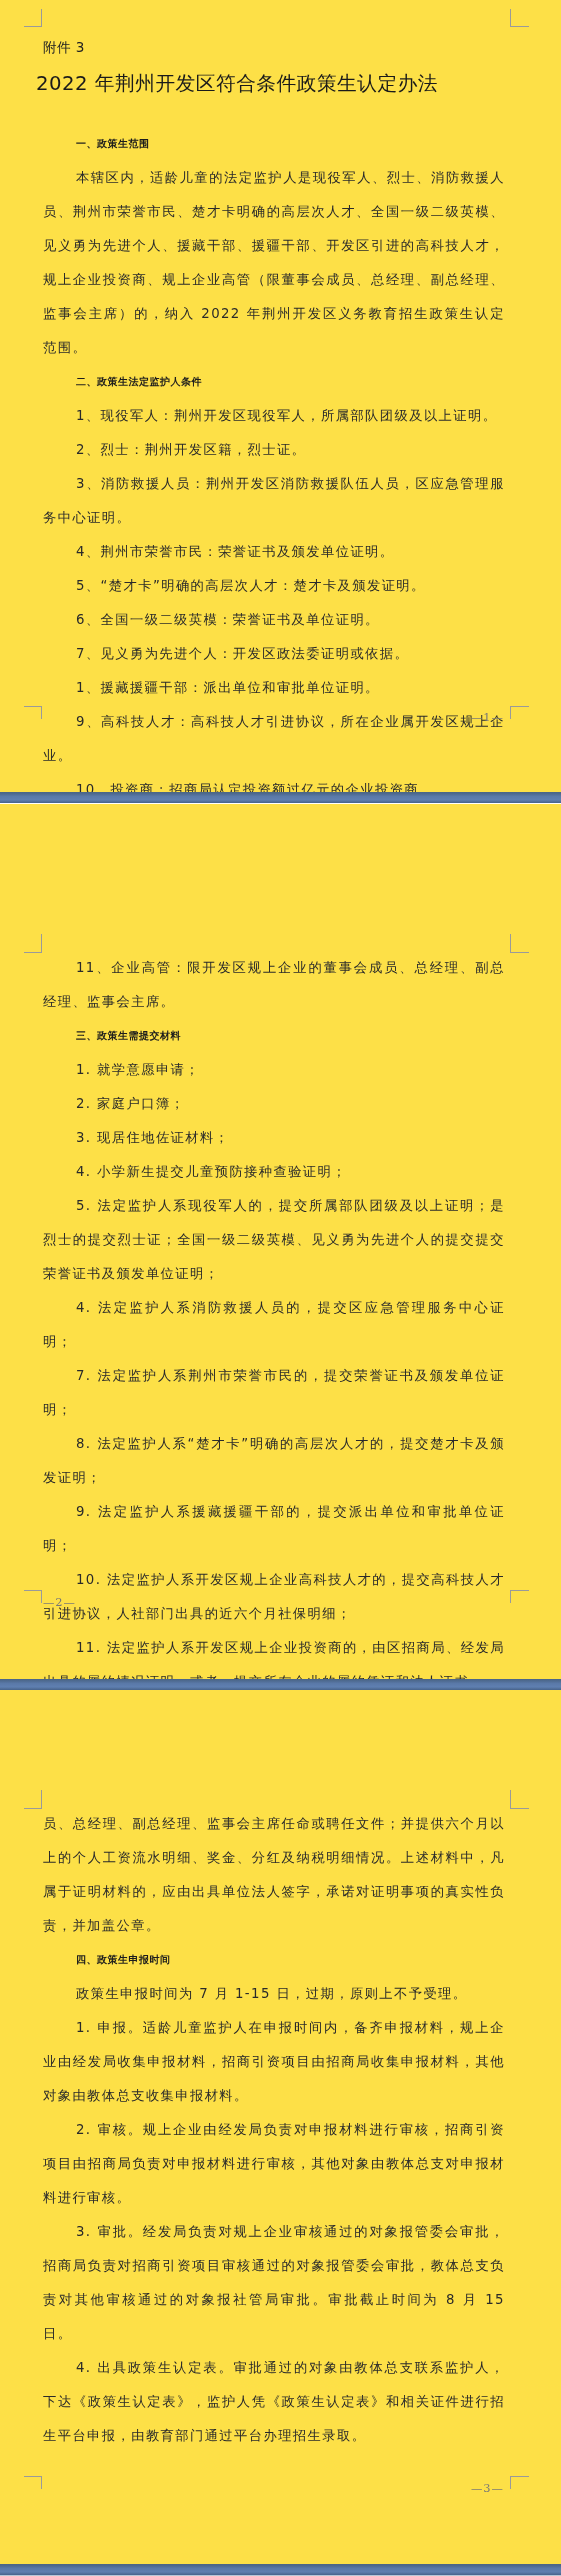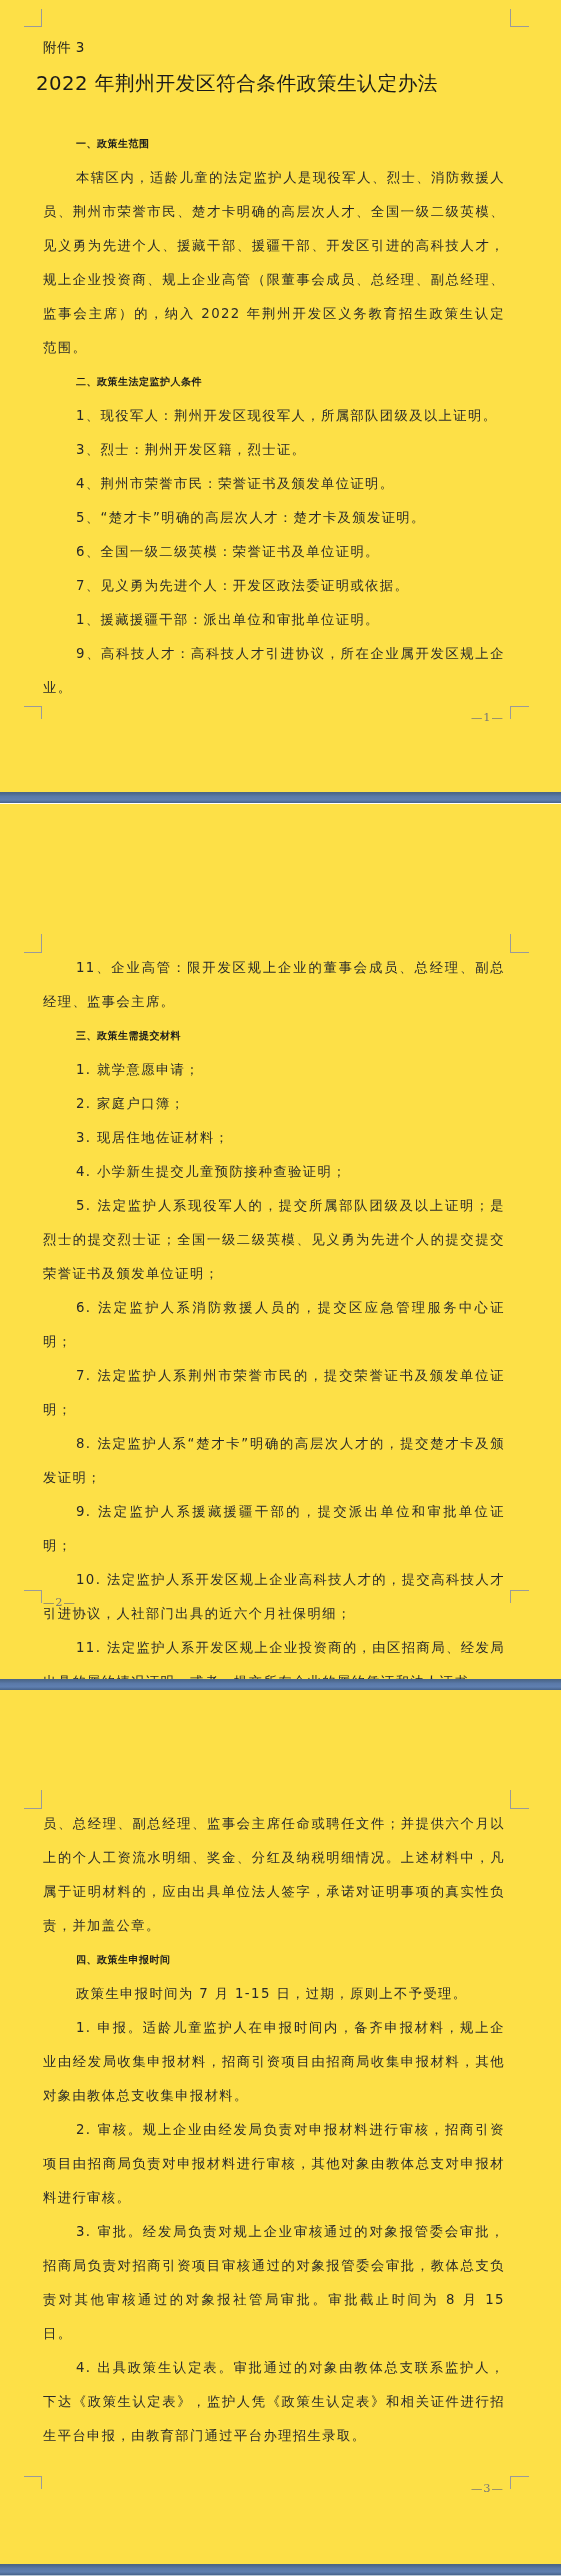--- a/index.html
+++ b/index.html
@@ -33,46 +33,48 @@
 <div class="page" style="top:0; height:792px;">
   <div class="corner c-tl" style="left:23.6px; top:8.8px;"></div>
   <div class="corner c-tr" style="left:510px; top:8.8px;"></div>
   <div class="attach">附件 3</div>
   <div class="title">2022 年荆州开发区符合条件政策生认定办法</div>
   <div class="text" style="top:127px;">
     <p class="h">一、政策生范围</p>
     <p class="p">本辖区内，适龄儿童的法定监护人是现役军人、烈士、消防救援人员、荆州市荣誉市民、楚才卡明确的高层次人才、全国一级二级英模、见义勇为先进个人、援藏干部、援疆干部、开发区引进的高科技人才，规上企业投资商、规上企业高管（限董事会成员、总经理、副总经理、监事会主席）的，纳入 2022 年荆州开发区义务教育招生政策生认定范围。</p>
     <p class="h">二、政策生法定监护人条件</p>
     <p class="p">1、现役军人：荆州开发区现役军人，所属部队团级及以上证明。</p>
-    <p class="p">3、烈士：荆州开发区籍，烈士证。</p>
+    <p class="p">2、烈士：荆州开发区籍，烈士证。</p>
+    <p class="p">3、消防救援人员：荆州开发区消防救援队伍人员，区应急管理服务中心证明。</p>
     <p class="p">4、荆州市荣誉市民：荣誉证书及颁发单位证明。</p>
     <p class="p">5、“楚才卡”明确的高层次人才：楚才卡及颁发证明。</p>
     <p class="p">6、全国一级二级英模：荣誉证书及单位证明。</p>
     <p class="p">7、见义勇为先进个人：开发区政法委证明或依据。</p>
     <p class="p">1、援藏援疆干部：派出单位和审批单位证明。</p>
     <p class="p">9、高科技人才：高科技人才引进协议，所在企业属开发区规上企业。</p>
+    <p class="p">10、投资商：招商局认定投资额过亿元的企业投资商。</p>
   </div>
   <div class="corner c-bl" style="left:23.6px; top:706px;"></div>
   <div class="corner c-br" style="left:510px; top:706px;"></div>
   <div class="pageno" style="left:471px; top:710px;">—1—</div>
 </div>
 <div class="bar" style="top:792px;"></div>
 
 <div class="page" style="top:804px; height:882px;">
   <div class="corner c-tl" style="left:23.6px; top:130px;"></div>
   <div class="corner c-tr" style="left:510px; top:130px;"></div>
   <div class="text" style="top:147px;">
     <p class="p">11、企业高管：限开发区规上企业的董事会成员、总经理、副总经理、监事会主席。</p>
     <p class="h">三、政策生需提交材料</p>
     <p class="p">1. 就学意愿申请；</p>
     <p class="p">2. 家庭户口簿；</p>
     <p class="p">3. 现居住地佐证材料；</p>
     <p class="p">4. 小学新生提交儿童预防接种查验证明；</p>
     <p class="p">5. 法定监护人系现役军人的，提交所属部队团级及以上证明；是烈士的提交烈士证；全国一级二级英模、见义勇为先进个人的提交提交荣誉证书及颁发单位证明；</p>
-    <p class="p">6. 法定监护人系消防救援人员的，提交区应急管理服务中心证明；</p>
+    <p class="p">4. 法定监护人系消防救援人员的，提交区应急管理服务中心证明；</p>
     <p class="p">7. 法定监护人系荆州市荣誉市民的，提交荣誉证书及颁发单位证明；</p>
     <p class="p">8. 法定监护人系“楚才卡”明确的高层次人才的，提交楚才卡及颁发证明；</p>
     <p class="p">9. 法定监护人系援藏援疆干部的，提交派出单位和审批单位证明；</p>
     <p class="p">10. 法定监护人系开发区规上企业高科技人才的，提交高科技人才引进协议，人社部门出具的近六个月社保明细；</p>
     <p class="p">11. 法定监护人系开发区规上企业投资商的，由区招商局、经发局出具的履约情况证明，或者，提交所在企业的履约凭证和法人证书；</p>
     <p class="p">12. 法定监护人系开发区规上企业高管的，提交董事会成</p>
   </div>
   <div class="corner c-bl" style="left:23.6px; top:786px;"></div>
   <div class="corner c-br" style="left:510px; top:786px;"></div>
   <div class="pageno" style="left:43px; top:791px;">—2—</div>

